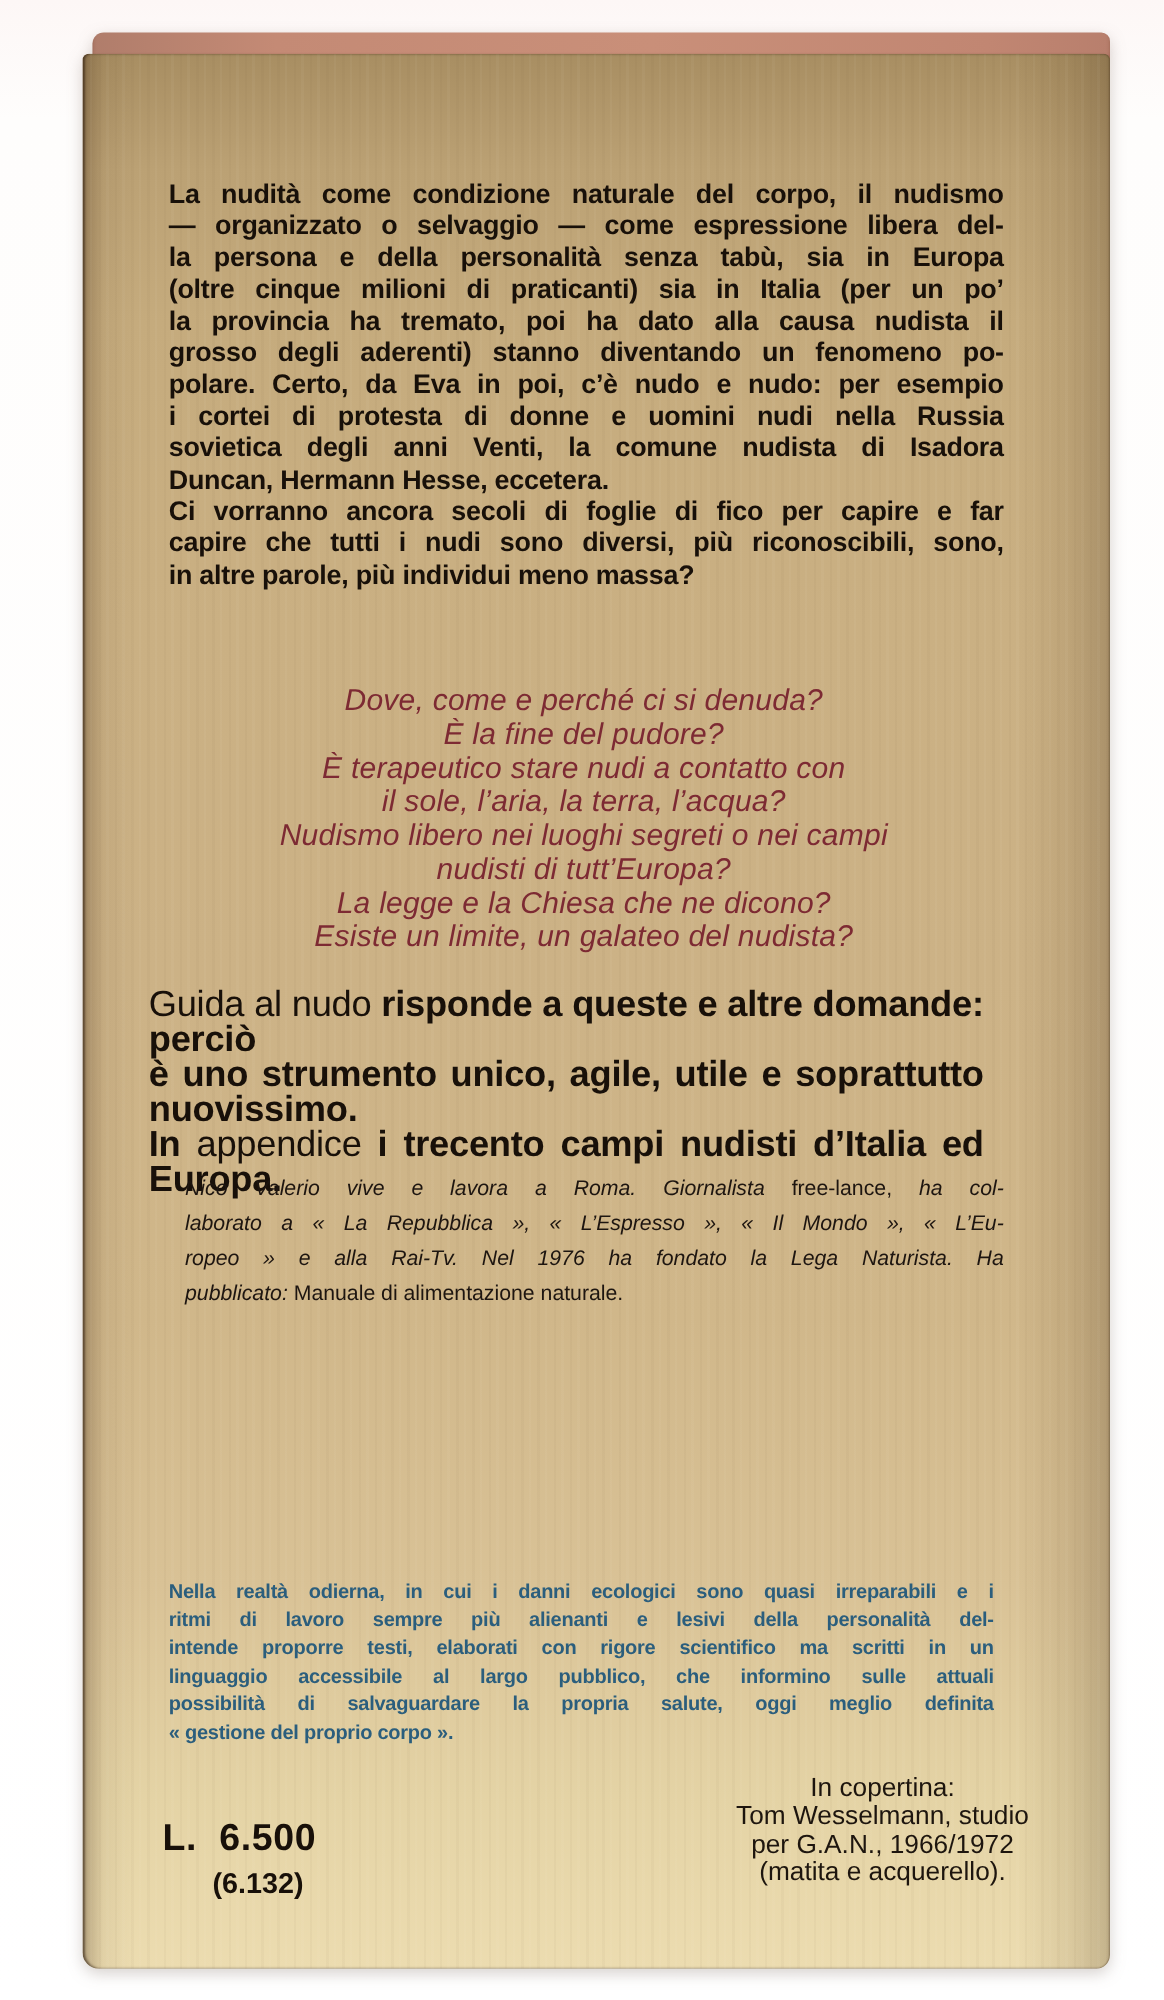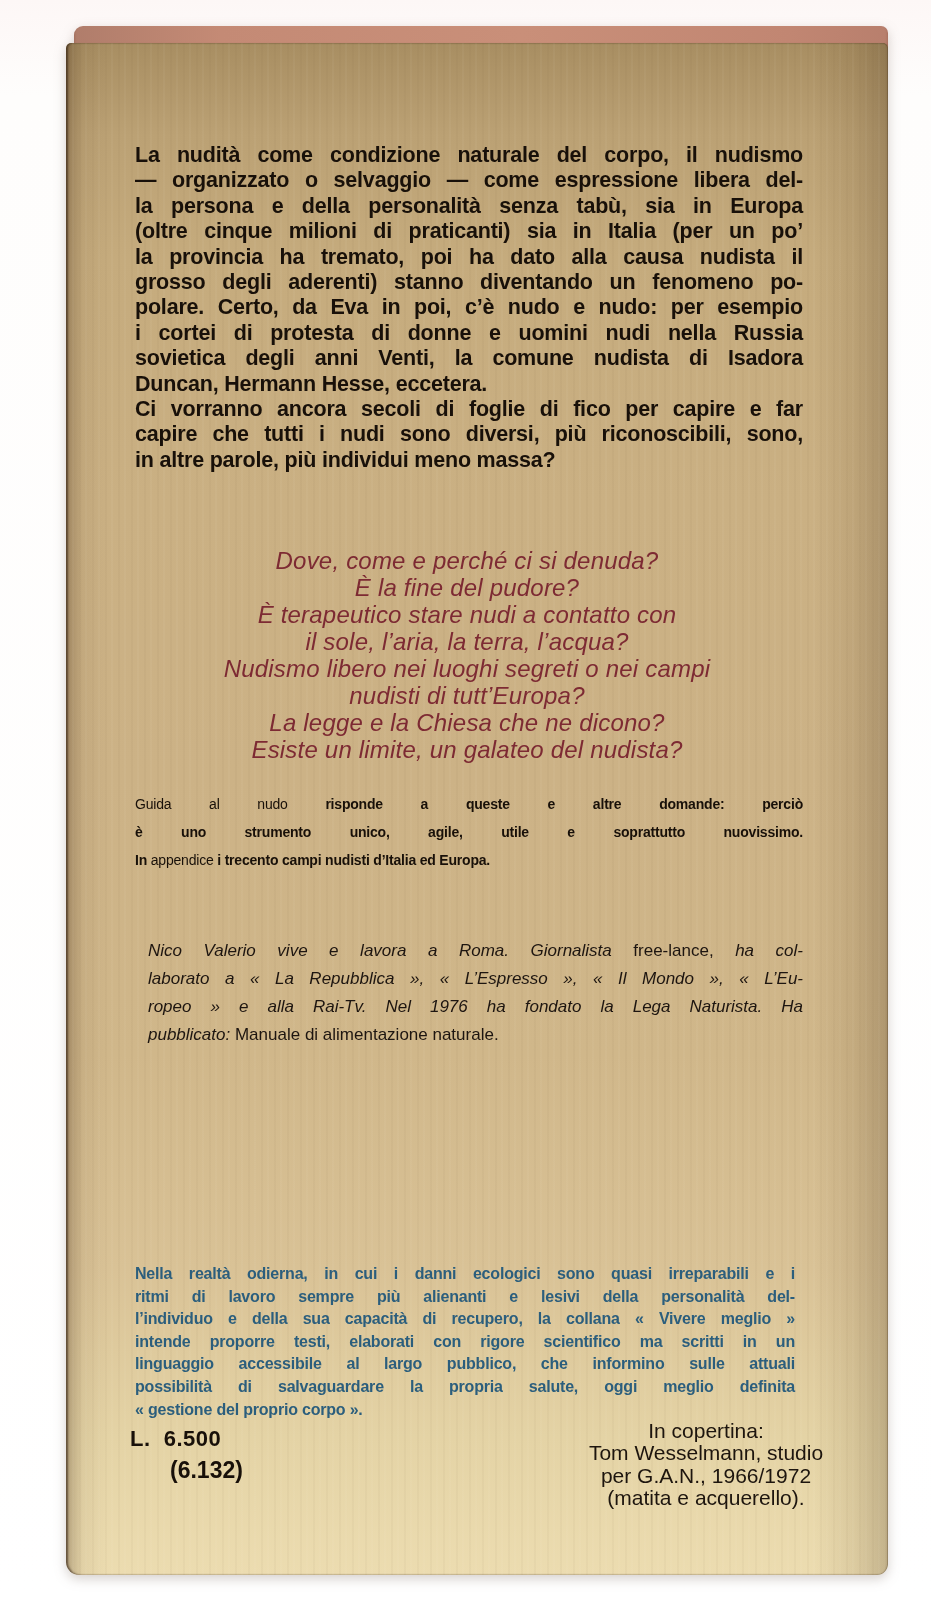--- a/index.html
+++ b/index.html
@@ -46,36 +46,36 @@
     left:69px;top:100px;width:668px;
     font-size:21.5px;line-height:25.4px;font-weight:700;
     color:#181009;letter-spacing:-0.2px;
   }
   #questions{
     left:101px;top:504px;width:600px;
     font-size:24px;line-height:27px;font-style:italic;
     color:#7d2a33;letter-spacing:0.2px;
   }
   #pitch{
-    left:69px;top:747px;width:668px;
-    font-size:14px;line-height:28px;font-weight:700;
+    left:53px;top:747px;width:668px;
+    font-size:29px;line-height:28px;font-weight:700;
     color:#181009;letter-spacing:-0.2px;
   }
   #bio{
     left:82px;top:894px;width:655px;
     font-size:17px;line-height:28px;font-style:italic;font-weight:400;
     color:#1d1510;
   }
   #series{
     left:69px;top:1220px;width:660px;
     font-size:16px;line-height:22.6px;font-weight:700;
     color:#2b5e7d;letter-spacing:-0.2px;
   }
   #price{left:64px;top:1383px;color:#181009;}
-  #price-main{font-size:22px;font-weight:700;white-space:pre;letter-spacing:0.5px;}
+  #price-main{font-size:30px;font-weight:700;white-space:pre;letter-spacing:0.5px;margin-top:28px;}
   #price-code{font-size:23px;font-weight:700;margin:5px 0 0 40px;}
   #credit{
     left:500px;top:1377px;width:280px;
     font-size:21px;line-height:22.4px;font-weight:400;
     color:#1d150e;
   }
 
   .reg{font-weight:400;}
   .rom{font-style:normal;}
 </style>
@@ -135,21 +135,20 @@
             <div class="tline"><span>laborato a « La Repubblica », « L’Espresso », « Il Mondo », « L’Eu-</span></div>
             <div class="tline"><span>ropeo » e alla Rai-Tv. Nel 1976 ha fondato la Lega Naturista. Ha</span></div>
             <div class="tline last"><span>pubblicato: </span><span class="rom">Manuale di alimentazione naturale.</span></div>
           </div>
         </div>
 
       <div id="series" class="block just">
           <div class="para">
             <div class="tline"><span>Nella realtà odierna, in cui i danni ecologici sono quasi irreparabili e i</span></div>
             <div class="tline"><span>ritmi di lavoro sempre più alienanti e lesivi della personalità del-</span></div>
-            <div class="tline"><span>l’individuo e della sua capacità di recupero, la collana « Vivere meglio »</span></div>
             <div class="tline"><span>intende proporre testi, elaborati con rigore scientifico ma scritti in un</span></div>
             <div class="tline"><span>linguaggio accessibile al largo pubblico, che informino sulle attuali</span></div>
             <div class="tline"><span>possibilità di salvaguardare la propria salute, oggi meglio definita</span></div>
             <div class="tline last"><span>« gestione del proprio corpo ».</span></div>
           </div>
         </div>
 
       <div id="price" class="block">
         <div id="price-main">L.  6.500</div>
         <div id="price-code">(6.132)</div>

